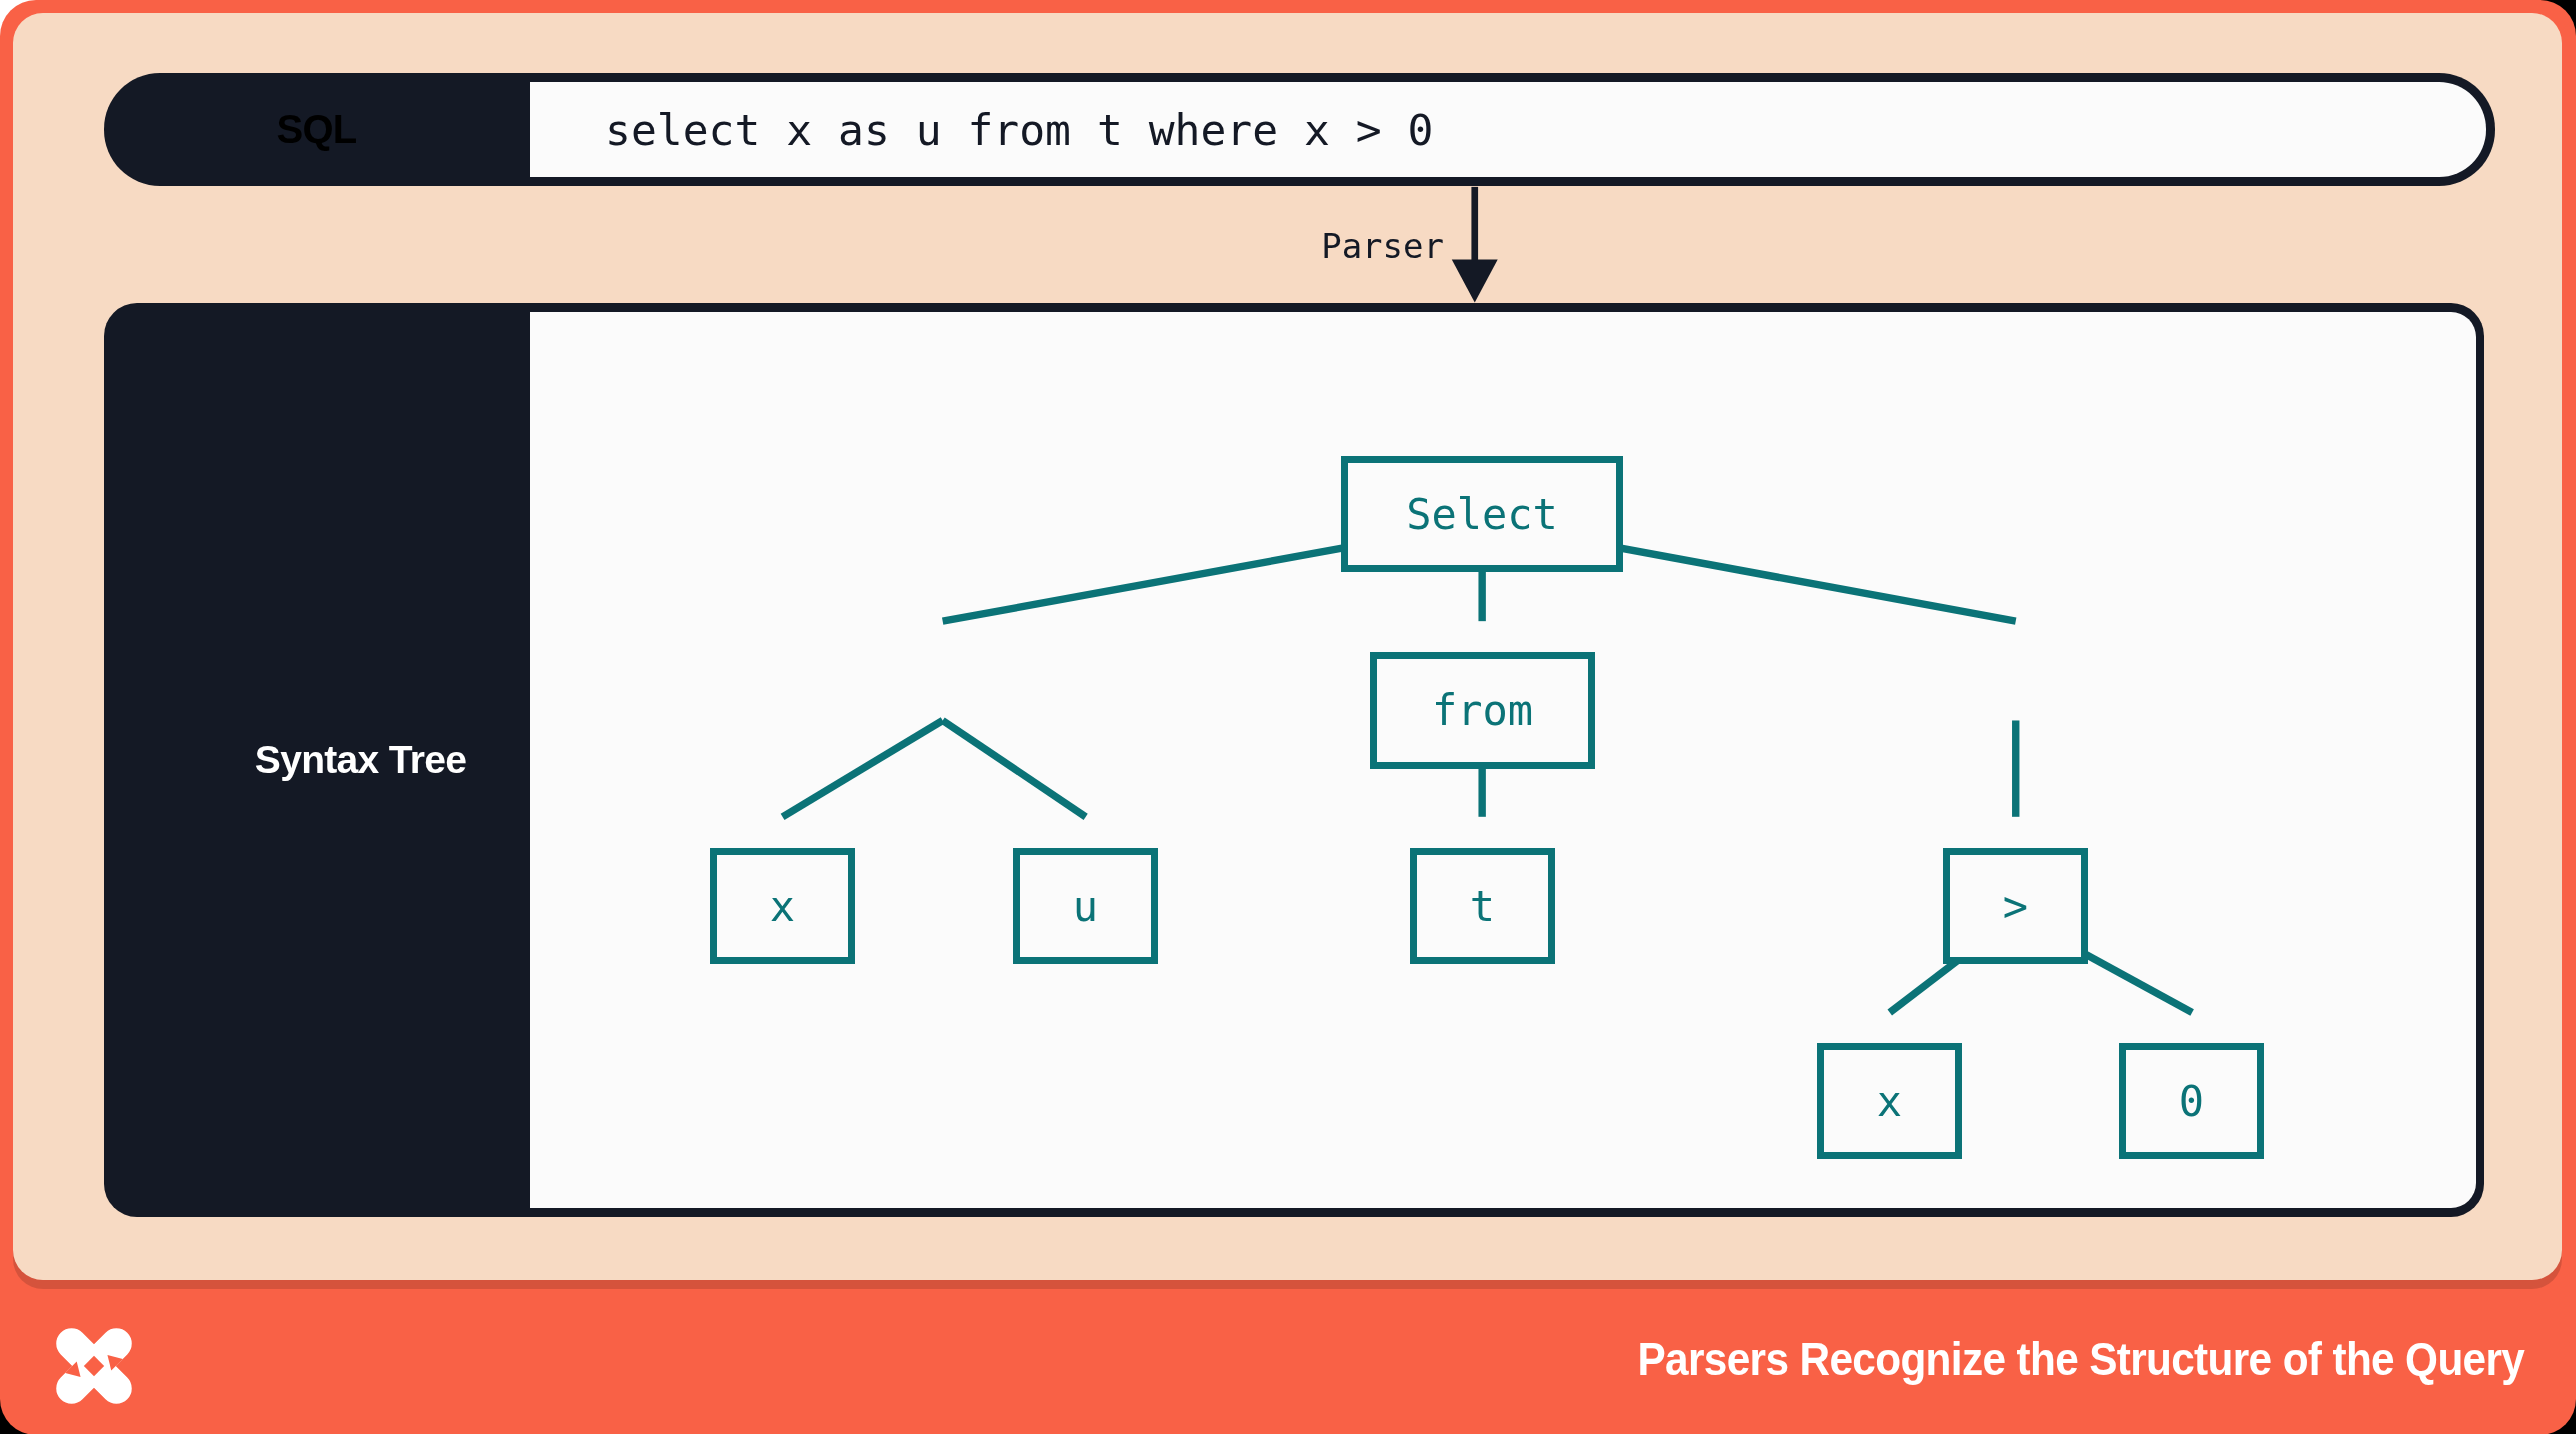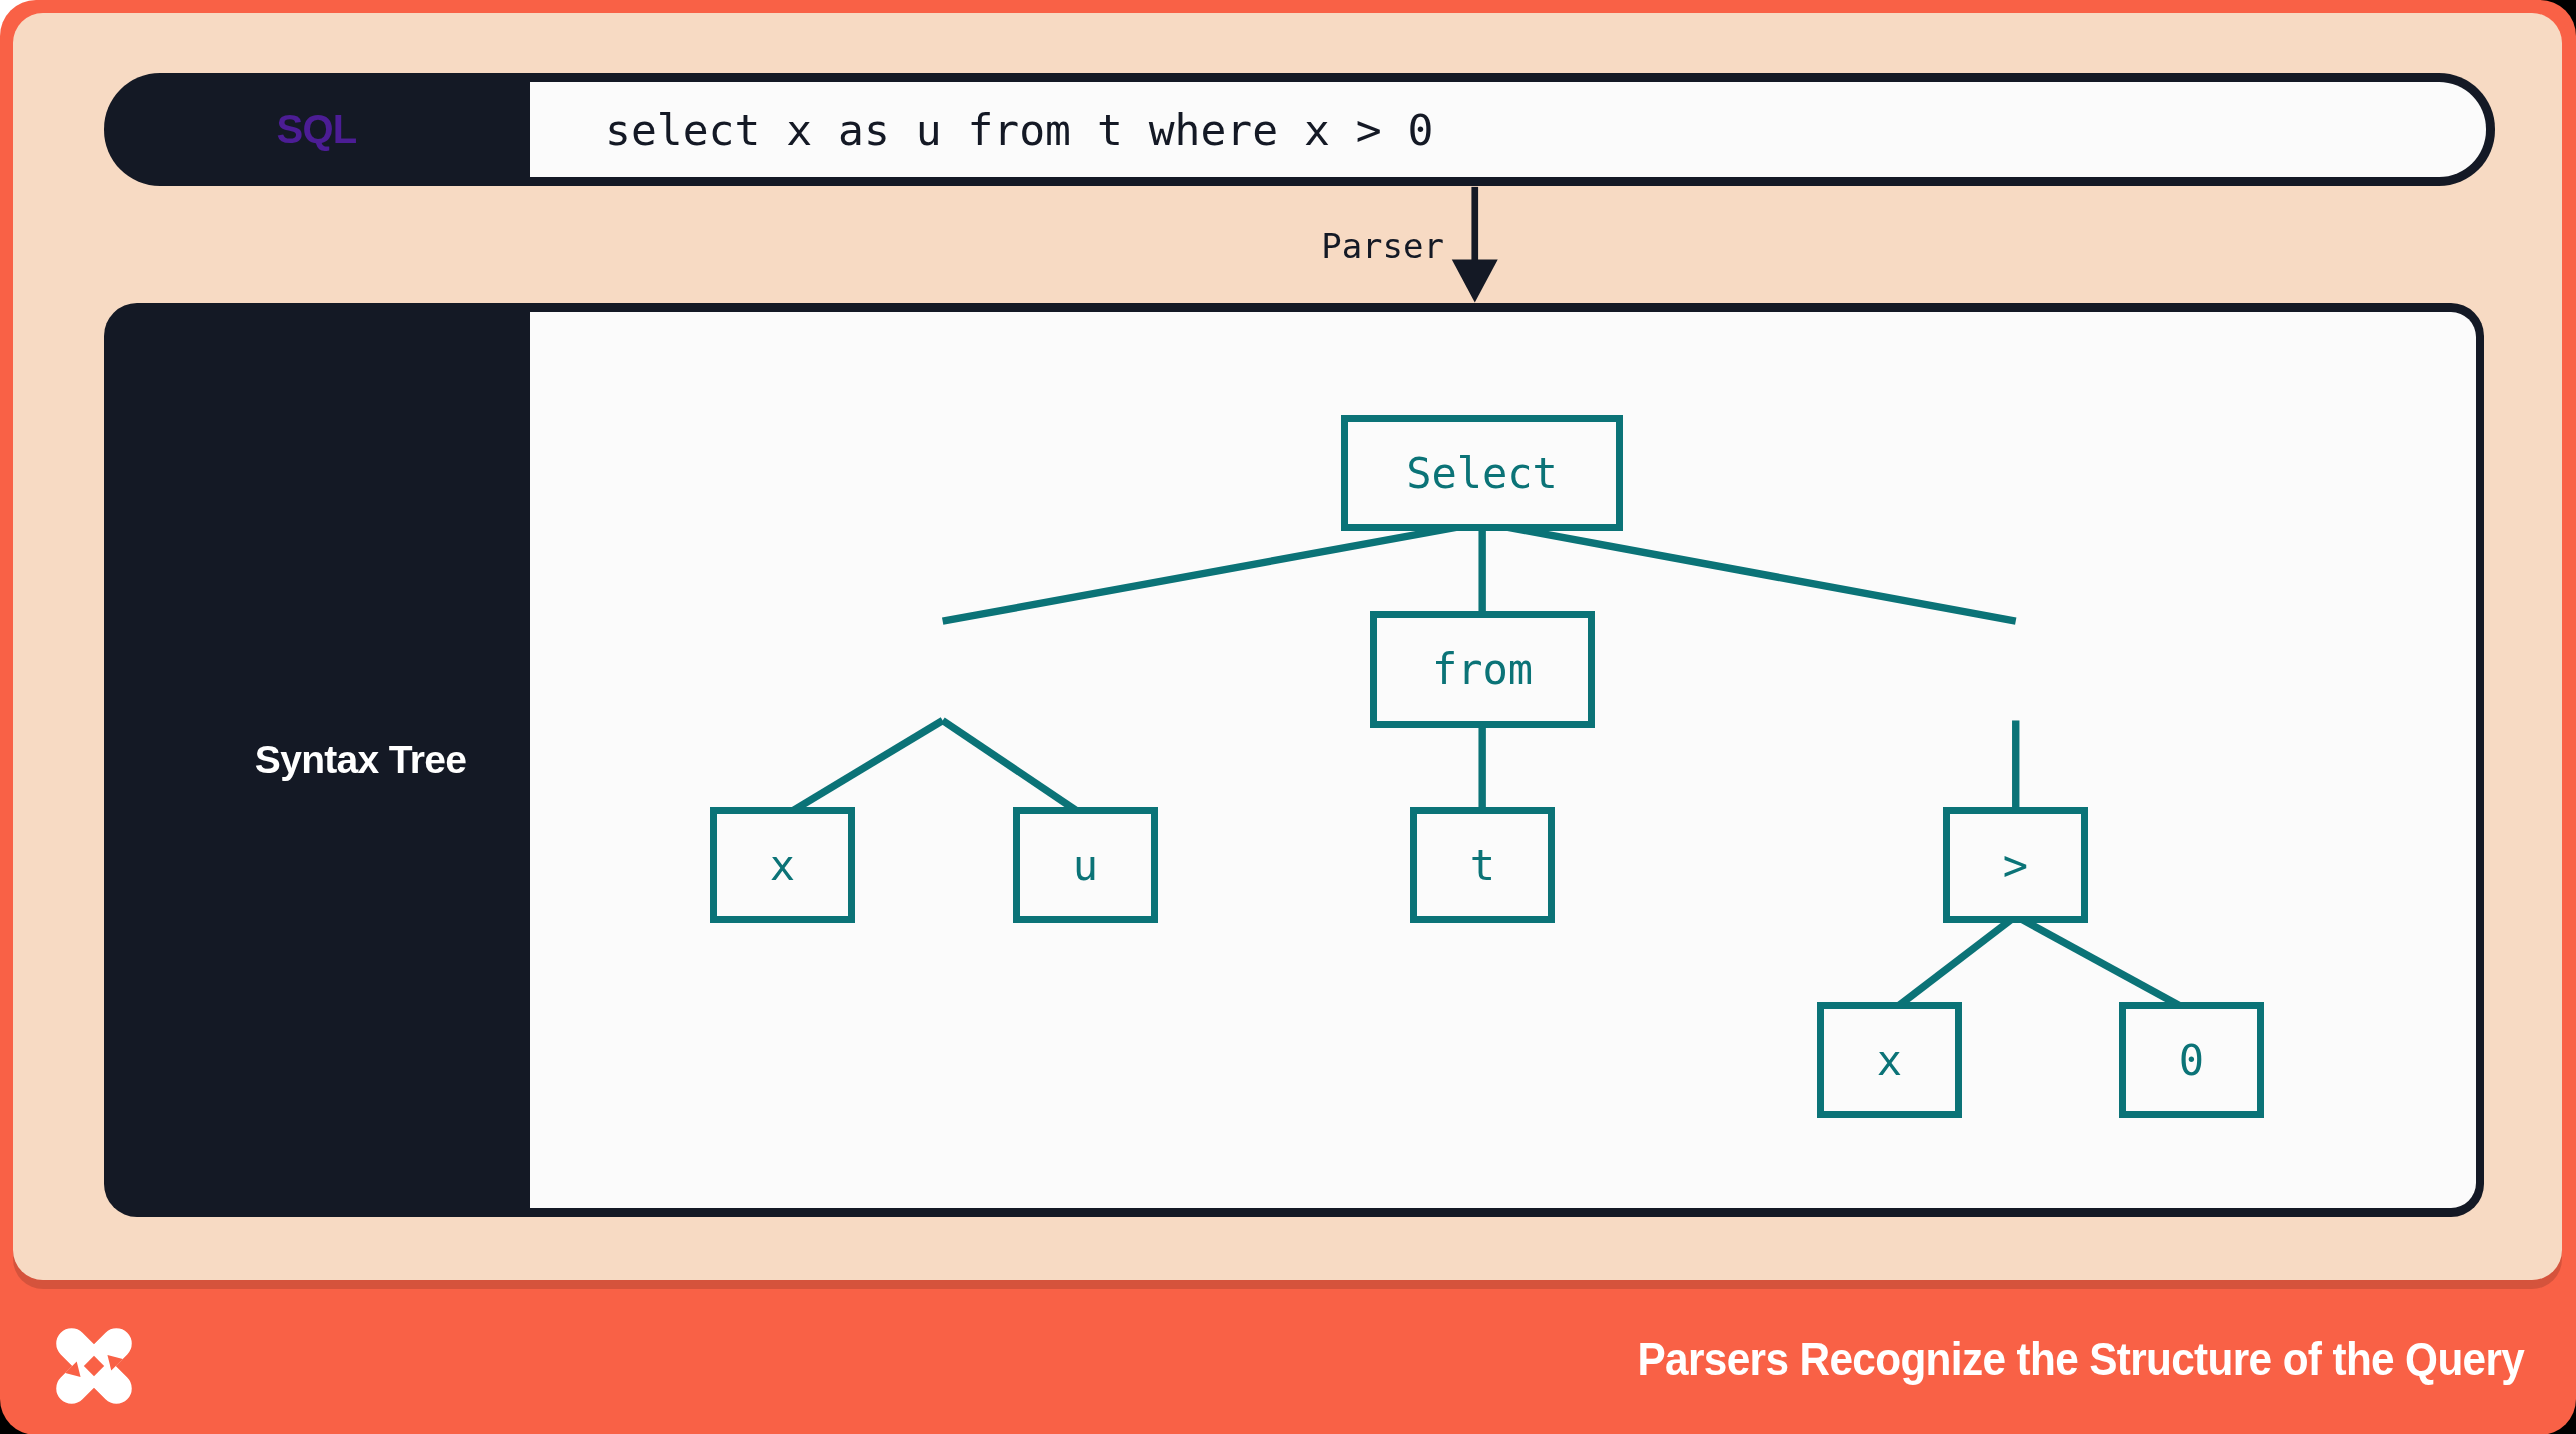--- a/index.html
+++ b/index.html
@@ -39,21 +39,21 @@
     position:absolute;left:104px;top:73px;width:2391px;height:113px;
     background:var(--navy);border-radius:56px;z-index:2;
   }
   .sql-pill-white{
     position:absolute;left:530px;top:82px;width:1956px;height:95px;
     background:var(--white);border-radius:0 47px 47px 0;z-index:2;
   }
   .sql-label{
     position:absolute;left:104px;top:73px;width:425px;height:113px;
     display:flex;align-items:center;justify-content:center;
-    color:#4c1d95;font-weight:bold;font-size:40px;letter-spacing:-0.7px;z-index:3;
+    color:#000000;font-weight:bold;font-size:40px;letter-spacing:-0.7px;z-index:3;
   }
   .sql-query{
     position:absolute;left:605px;top:73px;height:113px;
     display:flex;align-items:center;
     font-family:"DejaVu Sans Mono", monospace;
     font-size:43px;color:var(--navy);z-index:3;white-space:pre;text-align:center;
   }
   
   .parser-label{
     position:absolute;right:1132px;top:224px;height:44px;
@@ -81,21 +81,21 @@
     pointer-events:none;
   }
   
   .node{
     position:absolute;box-sizing:border-box;
     border:7.4px solid var(--teal);
     background:var(--white);
     color:var(--teal);
     display:flex;align-items:center;justify-content:center;
     font-family:"DejaVu Sans Mono", monospace;
-    font-size:42px;z-index:5;white-space:pre;
+    font-size:42px;z-index:5;white-space:pre;margin-top:41px;
   }
   
   .footer{
     position:absolute;left:0;top:1281px;width:2576px;height:184px;z-index:3;
   }
   .footer-logo{
     position:absolute;left:46px;top:37px;width:96px;height:96px;
   }
   .footer-title{
     position:absolute;right:52px;top:0;height:154px;

